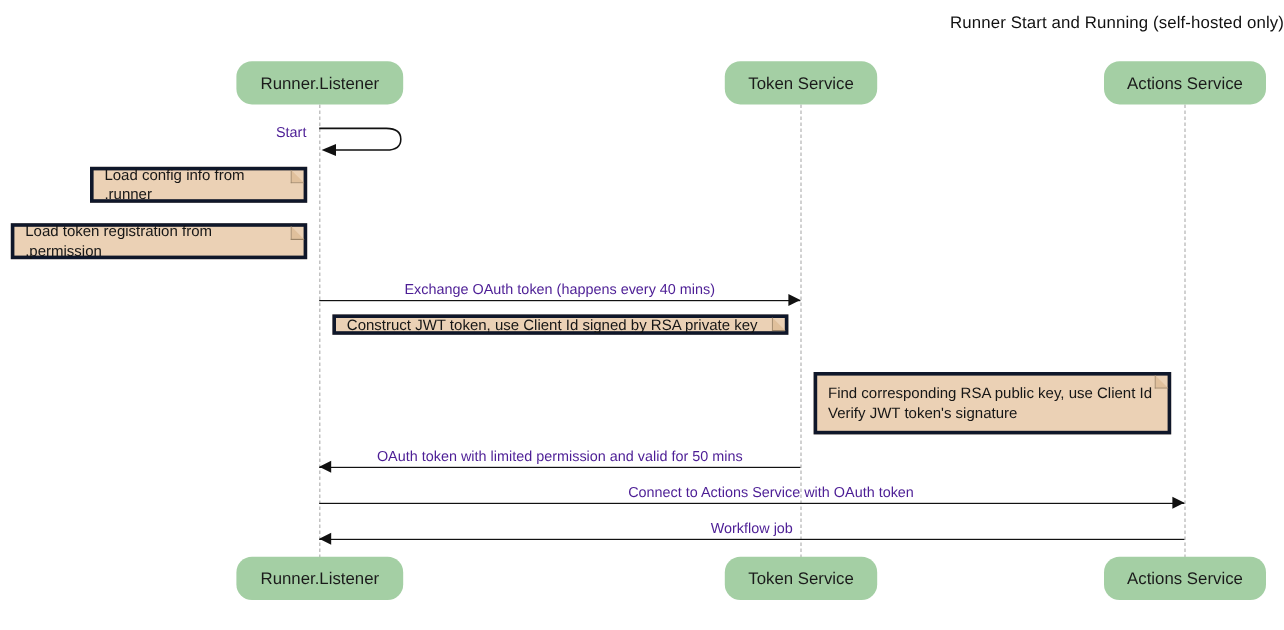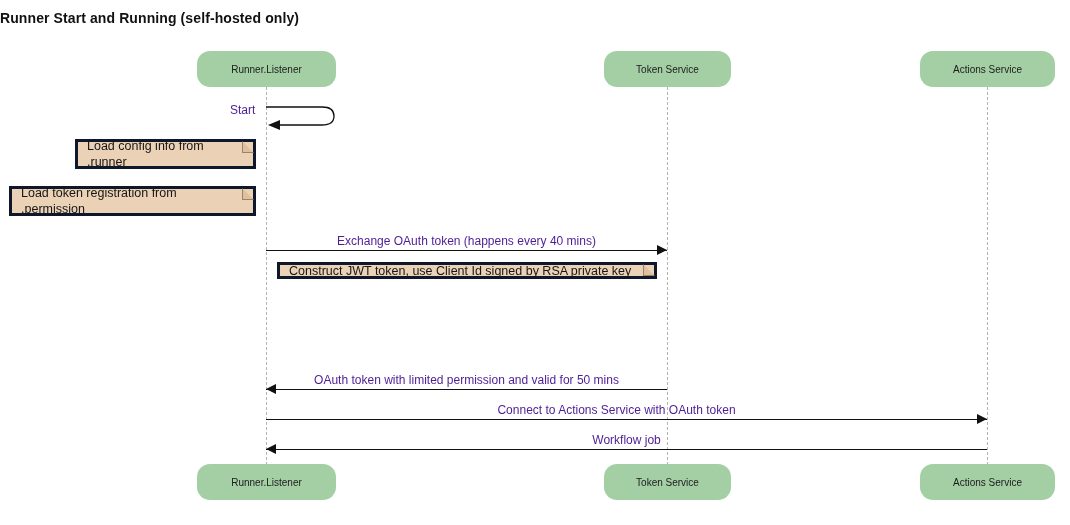--- a/index.html
+++ b/index.html
@@ -17,44 +17,44 @@
   }
   #diagram-root {
     position: absolute;
     inset: 0;
   }
   .diagram-title {
     position: absolute;
     left: 0;
     right: 0;
     top: 10px;
-    text-align: left;
+    text-align: right;
     font-size: 14px;
-    font-weight: bold;
+    font-weight: normal;
     color: #111111;
     letter-spacing: 0.1px;
   }
   
   .lifeline {
     position: absolute;
     width: 0;
     border-left: 1px dashed #b3b3b3;
   }
   
   .participant {
     position: absolute;
     background: #a4cfa4;
     border-radius: 13px;
     display: flex;
     align-items: center;
     justify-content: center;
     box-sizing: border-box;
   }
   .participant-label {
-    font-size: 10px;
+    font-size: 14px;
     color: #1b1b1b;
     white-space: nowrap;
   }
   
   .note {
     position: absolute;
     background: #ebd1b5;
     border: 3px solid #0f172a;
     box-sizing: border-box;
     display: flex;
@@ -159,26 +159,31 @@
 
   <div class="msg-label centered" style="left:266px; top:234px; width:401px;">Exchange OAuth token (happens every 40 mins)</div>
   <div class="msg" style="left:266px; top:250px; width:401px;"></div>
   <div class="arrowhead right" style="left:657px; top:245px;"></div>
 
   <div class="note" style="left:277px; top:262px; width:380px; height:17px;">
     <div class="note-fold"></div>
     <span class="note-text">Construct JWT token, use Client Id signed by RSA private key</span>
   </div>
 
+  <div class="note" style="left:678px; top:310px; width:298px; height:52px;">
+    <div class="note-fold"></div>
+    <span class="note-text">Find corresponding RSA public key, use Client Id
+Verify JWT token's signature</span>
+  </div>
 
   <div class="msg-label centered" style="left:266px; top:373px; width:401px;">OAuth token with limited permission and valid for 50 mins</div>
   <div class="msg" style="left:266px; top:389px; width:401px;"></div>
   <div class="arrowhead left" style="left:266px; top:384px;"></div>
 
-  <div class="msg-label centered" style="left:256px; top:403px; width:721px;">Connect to Actions Service with OAuth token</div>
+  <div class="msg-label centered" style="left:282px; top:403px; width:721px;">Connect to Actions Service with OAuth token</div>
   <div class="msg" style="left:266px; top:419px; width:721px;"></div>
   <div class="arrowhead right" style="left:977px; top:414px;"></div>
 
   <div class="msg-label centered" style="left:266px; top:433px; width:721px;">Workflow job</div>
   <div class="msg" style="left:266px; top:449px; width:721px;"></div>
   <div class="arrowhead left" style="left:266px; top:444px;"></div>
 
   <div class="participant" style="left:197px; top:464px; width:139px; height:36px;">
     <span class="participant-label">Runner.Listener</span>
   </div>

